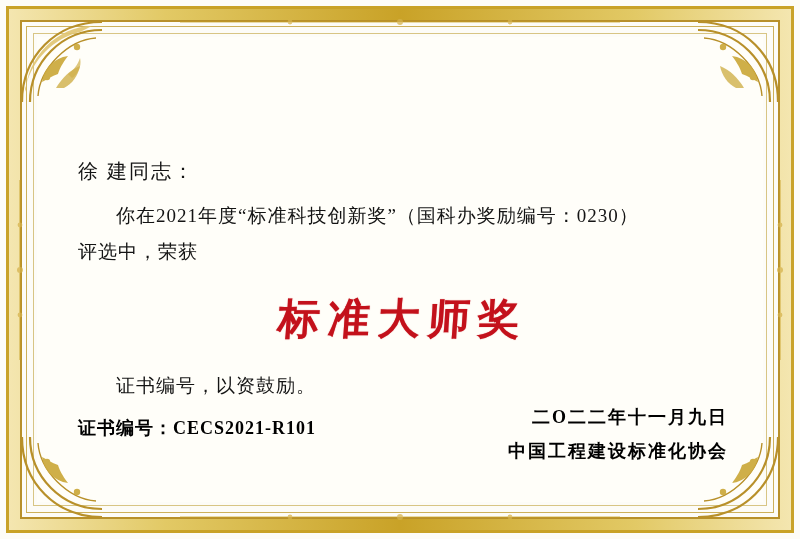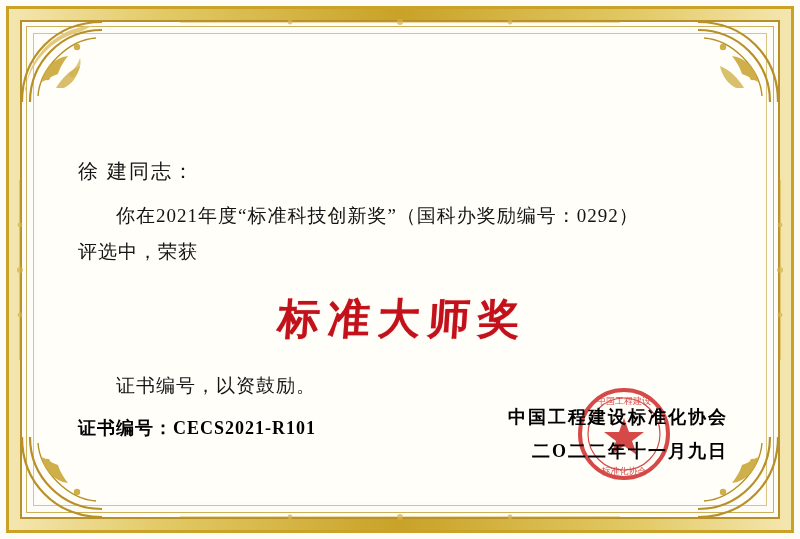--- a/index.html
+++ b/index.html
@@ -287,39 +287,28 @@
           <circle cx="8" cy="45" r="2.4"></circle>
           <circle cx="8" cy="90" r="3"></circle>
           <circle cx="8" cy="135" r="2.4"></circle>
         </g>
     </svg>
   </div>
 
 
   <div class="content">
     <div class="line-salutation">徐 建同志：</div>
-    <div class="para">你在2021年度“标准科技创新奖”（国科办奖励编号：0292）</div>
+    <div class="para">你在2021年度“标准科技创新奖”（国科办奖励编号：0230）</div>
     <div class="para2">评选中，荣获</div>
     <div class="award-title">标准大师奖</div>
     <div class="line-note">证书编号，以资鼓励。</div>
   </div>
 
   <div class="footer">
     <div class="cert-no">证书编号：CECS2021-R101</div>
     <div class="issuer">
+      <div>二О二二年十一月九日</div>
       <div>中国工程建设标准化协会</div>
-      <div>二О二二年十一月九日</div>
     </div>
   </div>
 
-  <div class="seal">
-    <svg viewBox="0 0 96 96" xmlns="http://www.w3.org/2000/svg">
-      <circle cx="48" cy="48" r="44" fill="none" stroke="#cc2222" stroke-width="4"></circle>
-      <circle cx="48" cy="48" r="36" fill="none" stroke="#cc2222" stroke-width="1.2"></circle>
-      <polygon fill="#cc2222" points="48,32 53,46 68,46 56,55 61,69 48,60 35,69 40,55 28,46 43,46"></polygon>
-      <g fill="#cc2222" font-family="Liberation Serif, serif" font-size="9">
-        <text x="48" y="18" text-anchor="middle">中国工程建设</text>
-        <text x="48" y="88" text-anchor="middle">标准化协会</text>
-      </g>
-    </svg>
-  </div>
 
 </div>
 
 </body></html>

